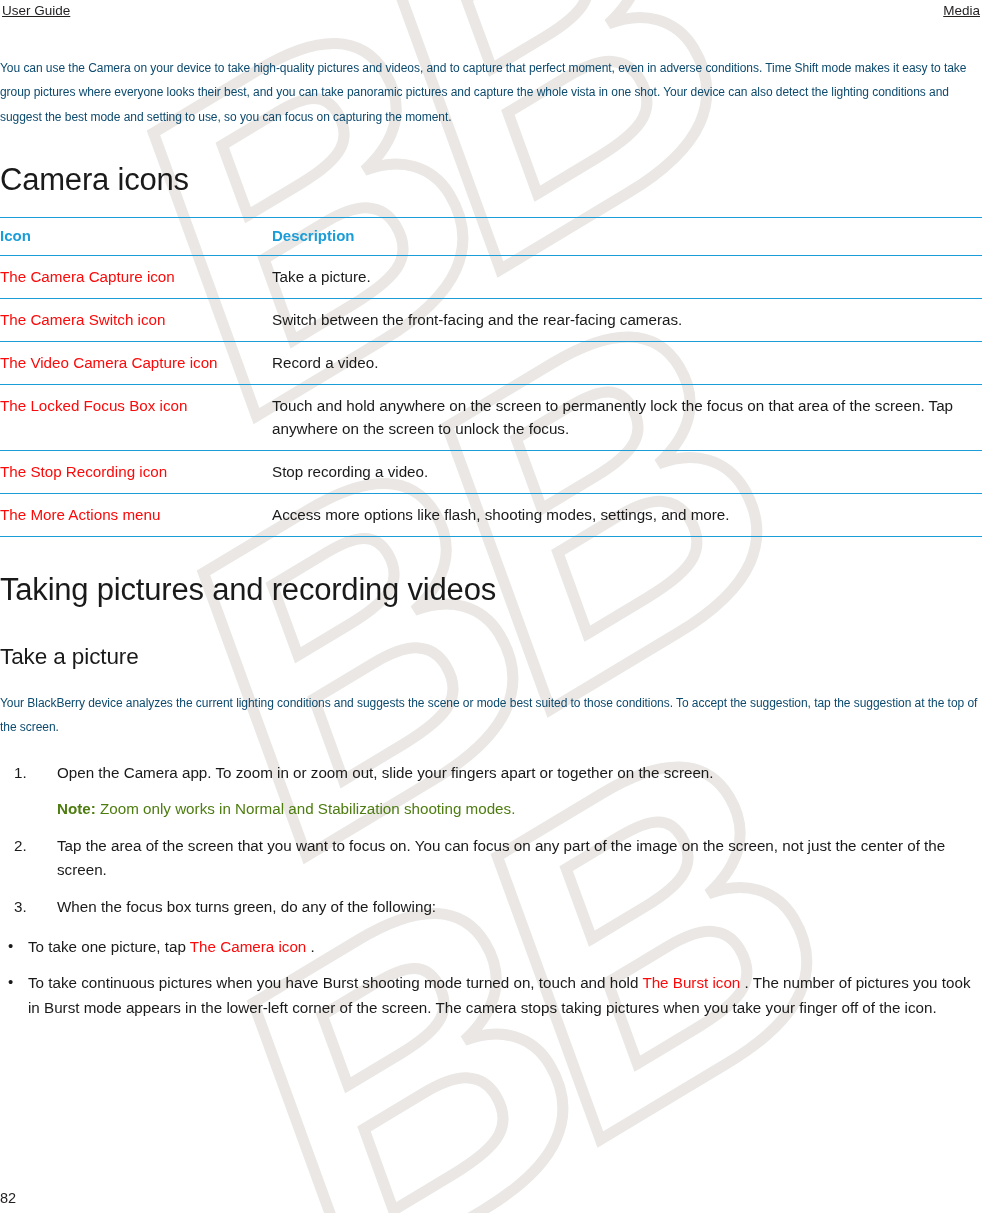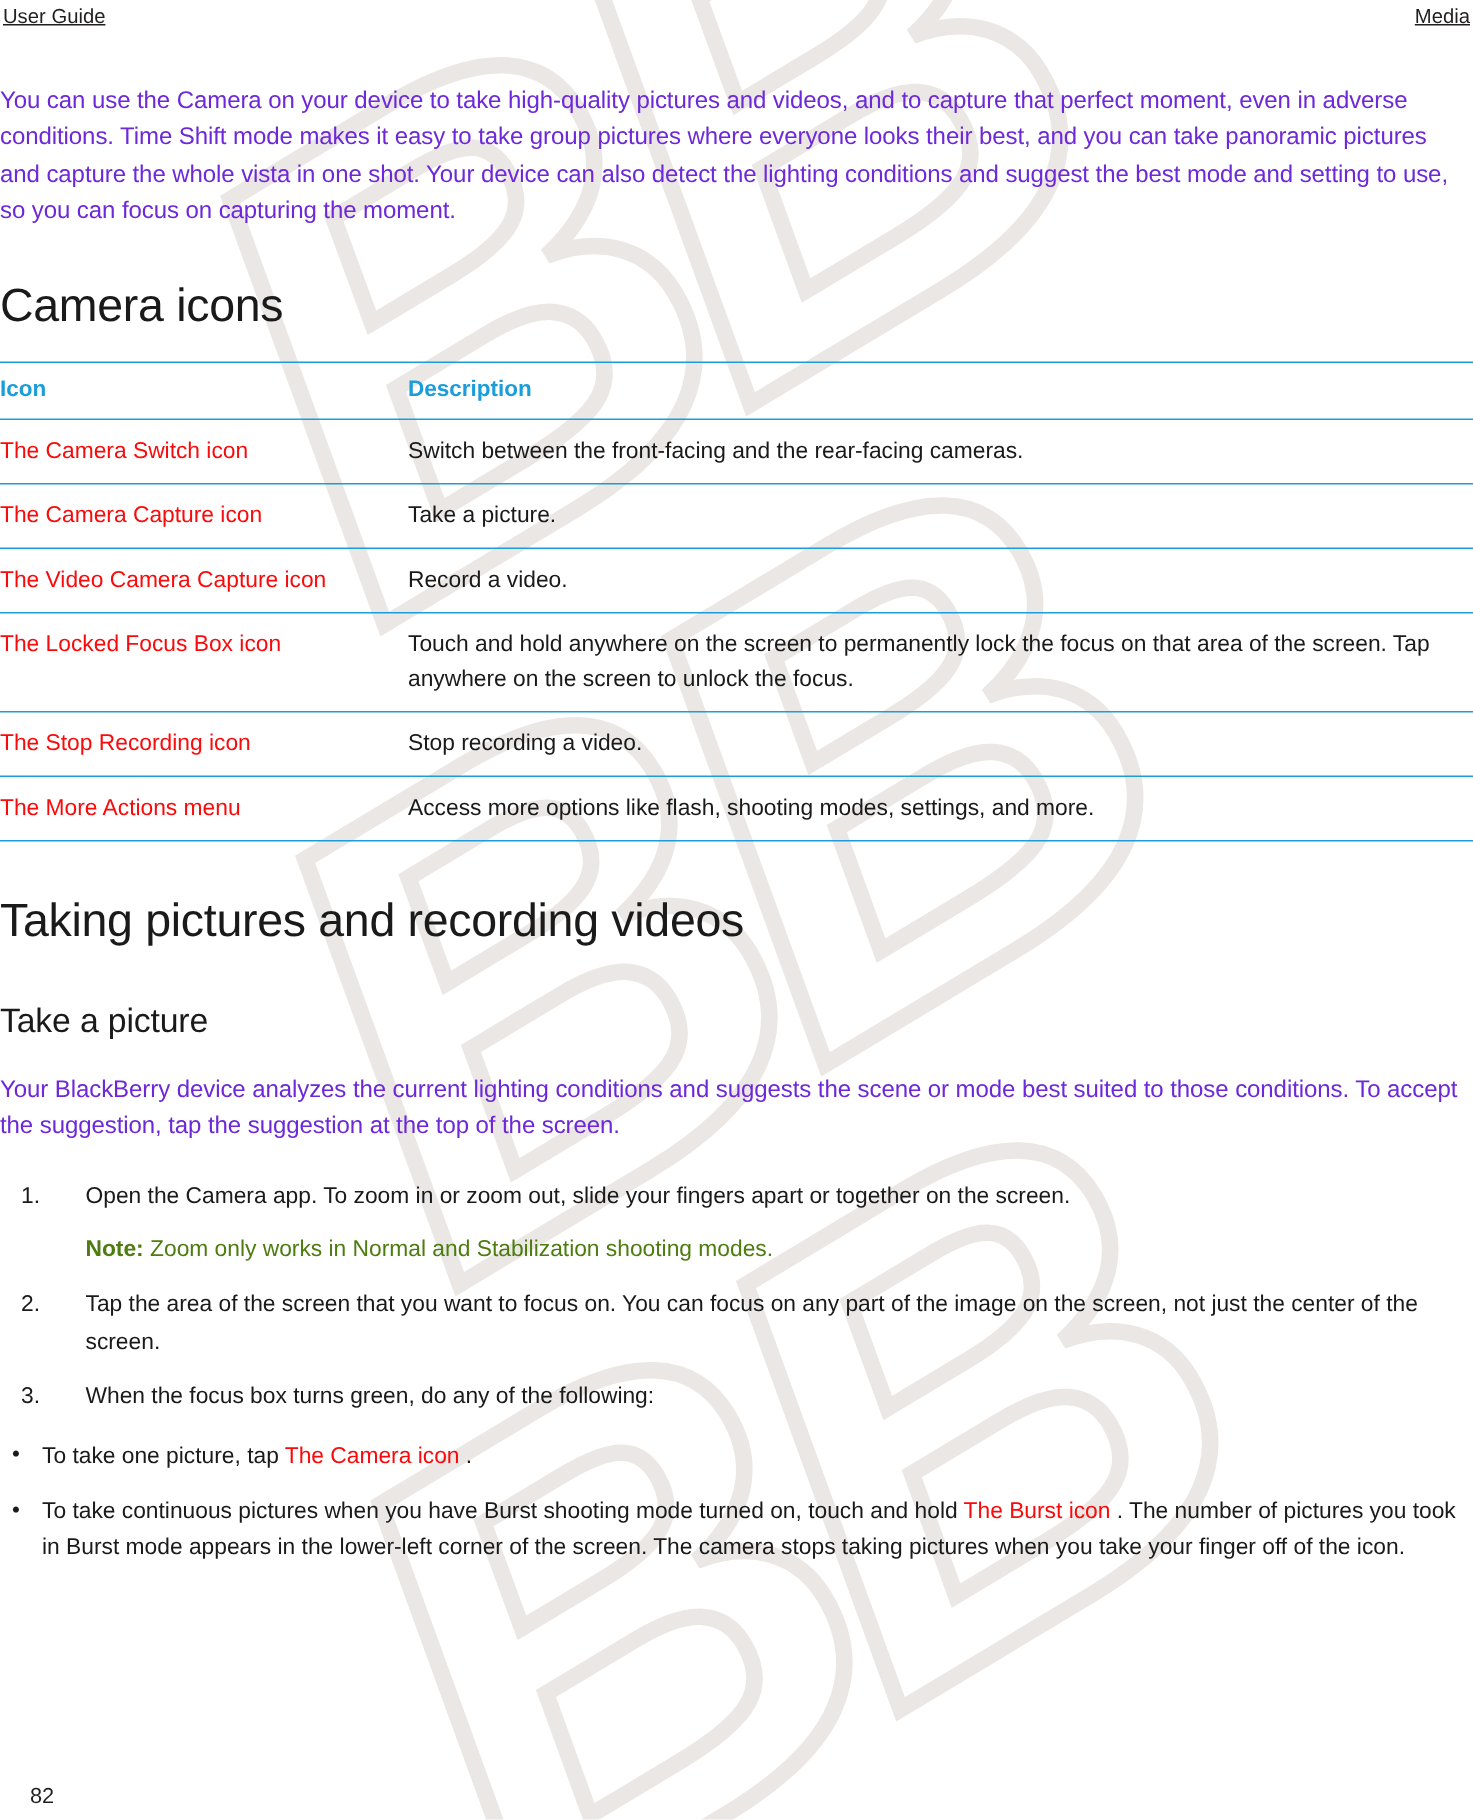--- a/index.html
+++ b/index.html
@@ -67,23 +67,23 @@
   
   .content {
     position: absolute;
     left: 0;
     top: 56px;
     width: 982px;
   }
 
   p.body-para {
     margin: 0 0 0 0;
-    font-size: 16px;
-    line-height: 24.3px;
-    color: #6d28d9;
+    font-size: 12px;
+    line-height: 24.3px;
+    color: #0c4a6e;
     letter-spacing: -0.05px;
   }
 
   h1.h1 {
     font-size: 31px;
     line-height: 38px;
     font-weight: normal;
     margin: 0;
     padding: 0;
     color: #1a1a1a;
@@ -194,21 +194,20 @@
   .red { color: #fa0a0a; }
 
   
   .page-number {
     position: absolute;
     left: 0;
     top: 1189px;
     font-size: 14.5px;
     line-height: 19px;
     color: #221f1f;
-    padding-left: 20px;
   }
   .sp-c { height: 18px; }
   .sp-d { height: 32px; }
   .sp-e { height: 34px; }
   .sp-f { height: 20px; }
   .sp-g { height: 22px; }
   .sp-h { height: 13px; }
   .sp-i { height: 16px; }
   .sp-j { height: 12px; }
 </style>
@@ -259,26 +258,26 @@
           <col class="c-desc">
         </colgroup>
       <thead>
         <tr>
           <th>Icon</th>
           <th>Description</th>
         </tr>
       </thead>
       <tbody>
         <tr>
+          <td class="icon-cell">The Camera Capture icon</td>
+          <td class="desc-cell">Take a picture.</td>
+        </tr>
+        <tr>
           <td class="icon-cell">The Camera Switch icon</td>
           <td class="desc-cell">Switch between the front-facing and the rear-facing cameras.</td>
-        </tr>
-        <tr>
-          <td class="icon-cell">The Camera Capture icon</td>
-          <td class="desc-cell">Take a picture.</td>
         </tr>
         <tr>
           <td class="icon-cell">The Video Camera Capture icon</td>
           <td class="desc-cell">Record a video.</td>
         </tr>
         <tr>
           <td class="icon-cell">The Locked Focus Box icon</td>
           <td class="desc-cell">Touch and hold anywhere on the screen to permanently lock the focus on that area of the screen. Tap anywhere on the screen to unlock the focus.</td>
         </tr>
         <tr>

